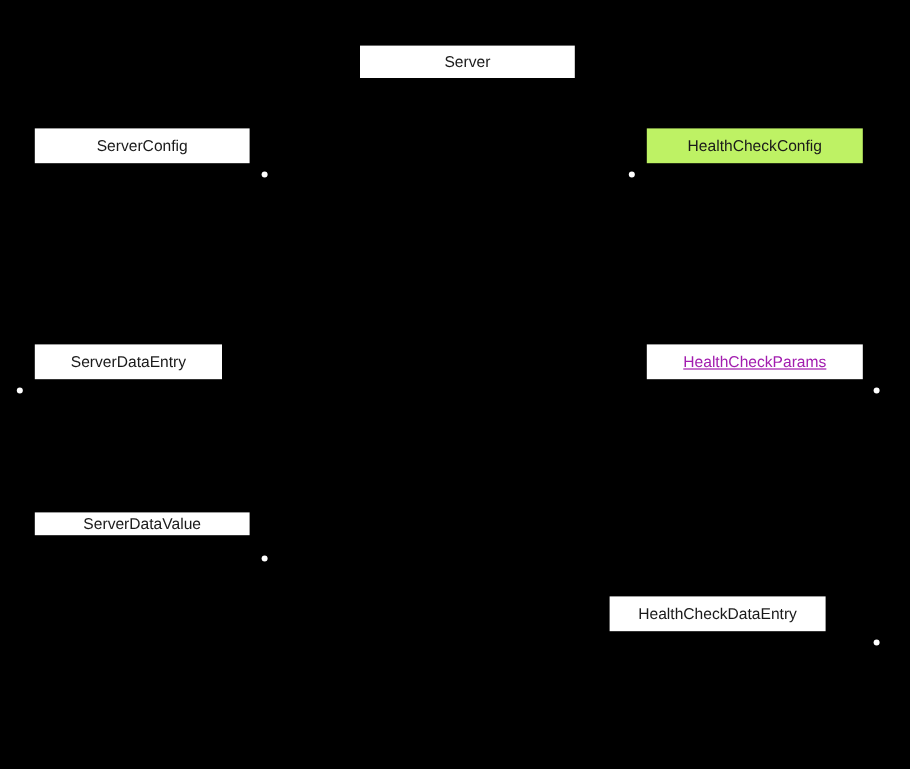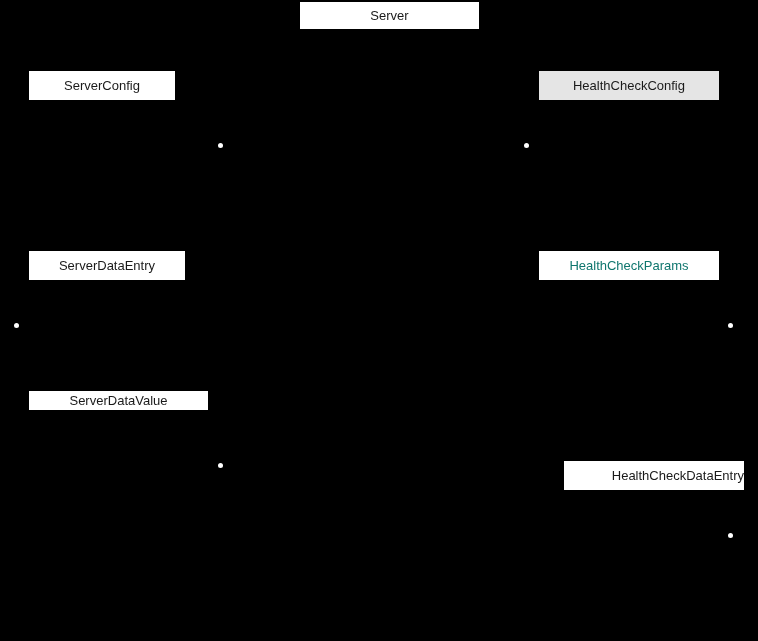--- a/index.html
+++ b/index.html
@@ -15,20 +15,21 @@
     overflow: hidden;
     font-family: "Liberation Sans", sans-serif;
   }
   .node {
     position: absolute;
     background: #ffffff;
     display: flex;
     align-items: center;
     justify-content: center;
     box-sizing: border-box;
+    margin-top: 36px;
   }
   .node-label {
     color: #1a1a1a;
     font-size: 13px;
     line-height: 1;
     white-space: nowrap;
   }
   .connector-dot {
     position: absolute;
     background: #ffffff;
@@ -36,36 +37,36 @@
   }
 </style>
 </head>
 <body>
 
 <div class="canvas">
   <div id="nodes-layer">
       <div class="node" style="left: 300px; top: 2px; width: 179px; height: 27px; background: rgb(255, 255, 255);">
         <span class="node-label" style="color: rgb(26, 26, 26);">Server</span>
       </div>
-      <div class="node" style="left: 29px; top: 71px; width: 146px; height: 29px; background: rgb(255, 255, 255);">
+      <div class="node" style="left: 29px; top: 71px; width: 179px; height: 29px; background: rgb(255, 255, 255);">
         <span class="node-label" style="color: rgb(26, 26, 26);">ServerConfig</span>
       </div>
-      <div class="node" style="left: 539px; top: 71px; width: 180px; height: 29px; background: #e5e5e5;">
+      <div class="node" style="left: 539px; top: 71px; width: 180px; height: 29px; background: #bef264;">
         <span class="node-label" style="color: rgb(26, 26, 26);">HealthCheckConfig</span>
       </div>
       <div class="node" style="left: 29px; top: 251px; width: 156px; height: 29px; background: rgb(255, 255, 255);">
         <span class="node-label" style="color: rgb(26, 26, 26);">ServerDataEntry</span>
       </div>
       <div class="node" style="left: 539px; top: 251px; width: 180px; height: 29px; background: rgb(255, 255, 255);">
-        <span class="node-label" style="color: #0f766e;">HealthCheckParams</span>
+        <span class="node-label" style="color: #a21caf; text-decoration: underline;">HealthCheckParams</span>
       </div>
       <div class="node" style="left: 29px; top: 391px; width: 179px; height: 19px; background: rgb(255, 255, 255);">
         <span class="node-label" style="color: rgb(26, 26, 26);">ServerDataValue</span>
       </div>
-      <div class="node" style="left: 564px; top: 461px; width: 180px; height: 29px; background: rgb(255, 255, 255); justify-content: flex-end;">
+      <div class="node" style="left: 508px; top: 461px; width: 180px; height: 29px; background: rgb(255, 255, 255);">
         <span class="node-label" style="color: rgb(26, 26, 26);">HealthCheckDataEntry</span>
       </div>
     </div>
   <div id="dots-layer">
       <div class="connector-dot" style="left: 217.5px; top: 142.5px; width: 5px; height: 5px; background: rgb(255, 255, 255);"></div>
       <div class="connector-dot" style="left: 523.5px; top: 142.5px; width: 5px; height: 5px; background: rgb(255, 255, 255);"></div>
       <div class="connector-dot" style="left: 13.5px; top: 322.5px; width: 5px; height: 5px; background: rgb(255, 255, 255);"></div>
       <div class="connector-dot" style="left: 727.5px; top: 322.5px; width: 5px; height: 5px; background: rgb(255, 255, 255);"></div>
       <div class="connector-dot" style="left: 217.5px; top: 462.5px; width: 5px; height: 5px; background: rgb(255, 255, 255);"></div>
       <div class="connector-dot" style="left: 727.5px; top: 532.5px; width: 5px; height: 5px; background: rgb(255, 255, 255);"></div>

